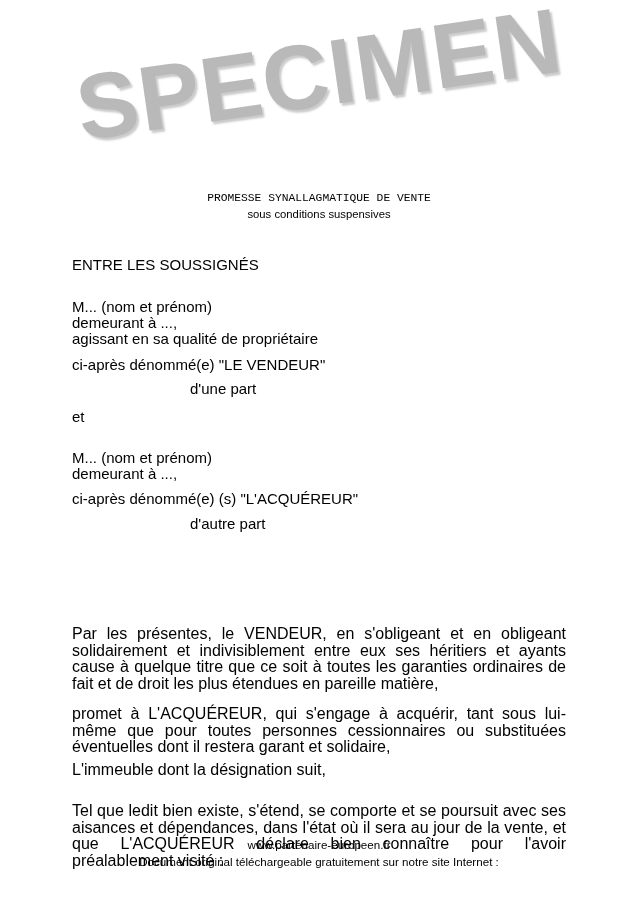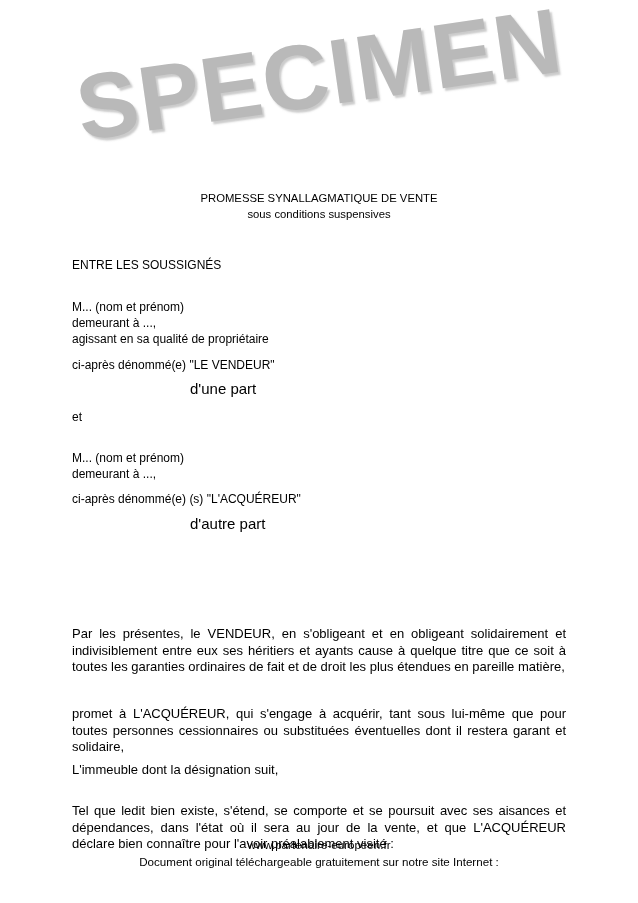--- a/index.html
+++ b/index.html
@@ -49,43 +49,43 @@
 
   .title-block {
     position: absolute;
     left: 0;
     top: 190px;
     width: 494px;
     text-align: center;
     font-size: 11.3px;
     line-height: 16px;
   }
-  .title-main { white-space: nowrap; }
+  .title-main { white-space: nowrap; font-family: Liberation Mono, monospace; }
   .title-sub  { white-space: nowrap; }
 
   .line {
     position: absolute;
     left: 0;
-    font-size: 12px;
+    font-size: 15px;
     line-height: 16px;
     white-space: nowrap;
   }
   .indented {
     position: absolute;
     left: 118px;
     font-size: 15px;
     line-height: 16px;
     white-space: nowrap;
   }
 
   .para {
     position: absolute;
     left: 0;
     width: 494px;
-    font-size: 13px;
+    font-size: 16px;
     line-height: 16.5px;
     text-align: justify;
     text-justify: inter-word;
   }
 
   .footer {
     position: absolute;
     left: 0;
     top: 836px;
     width: 494px;

